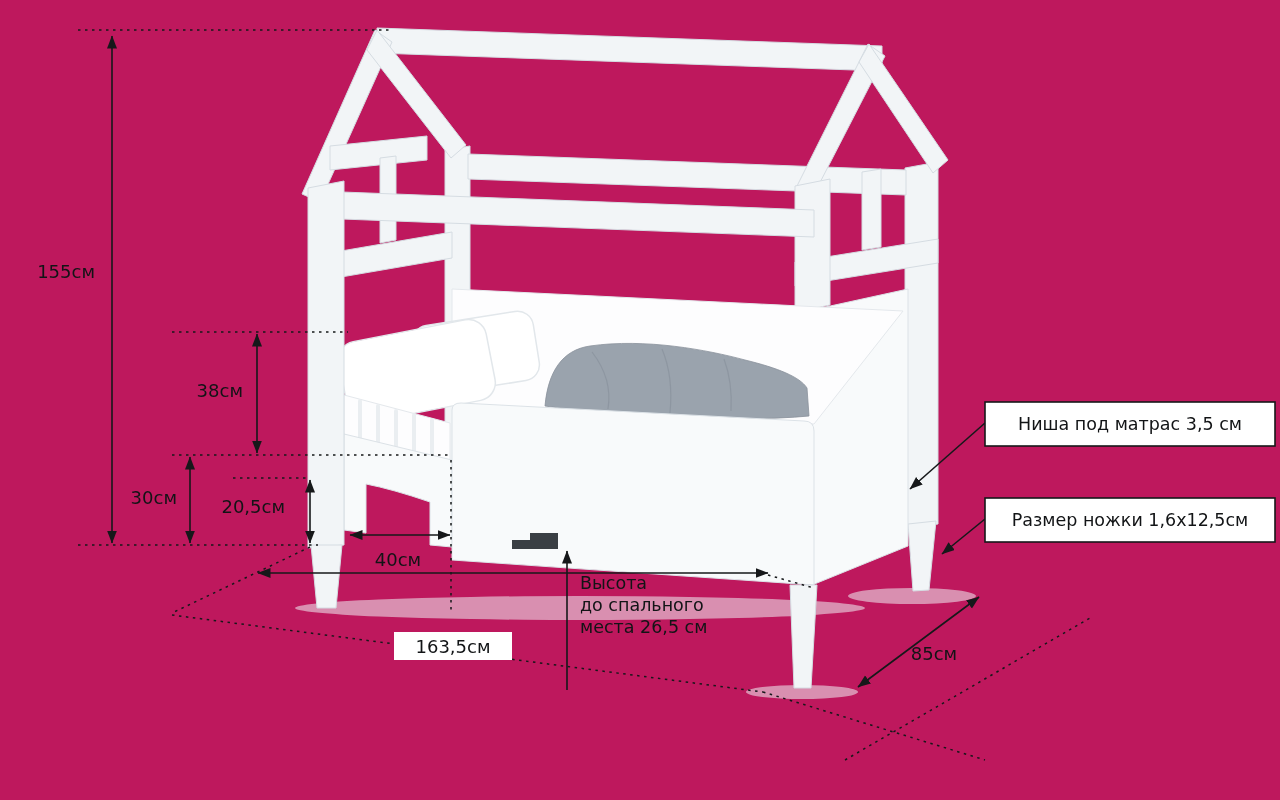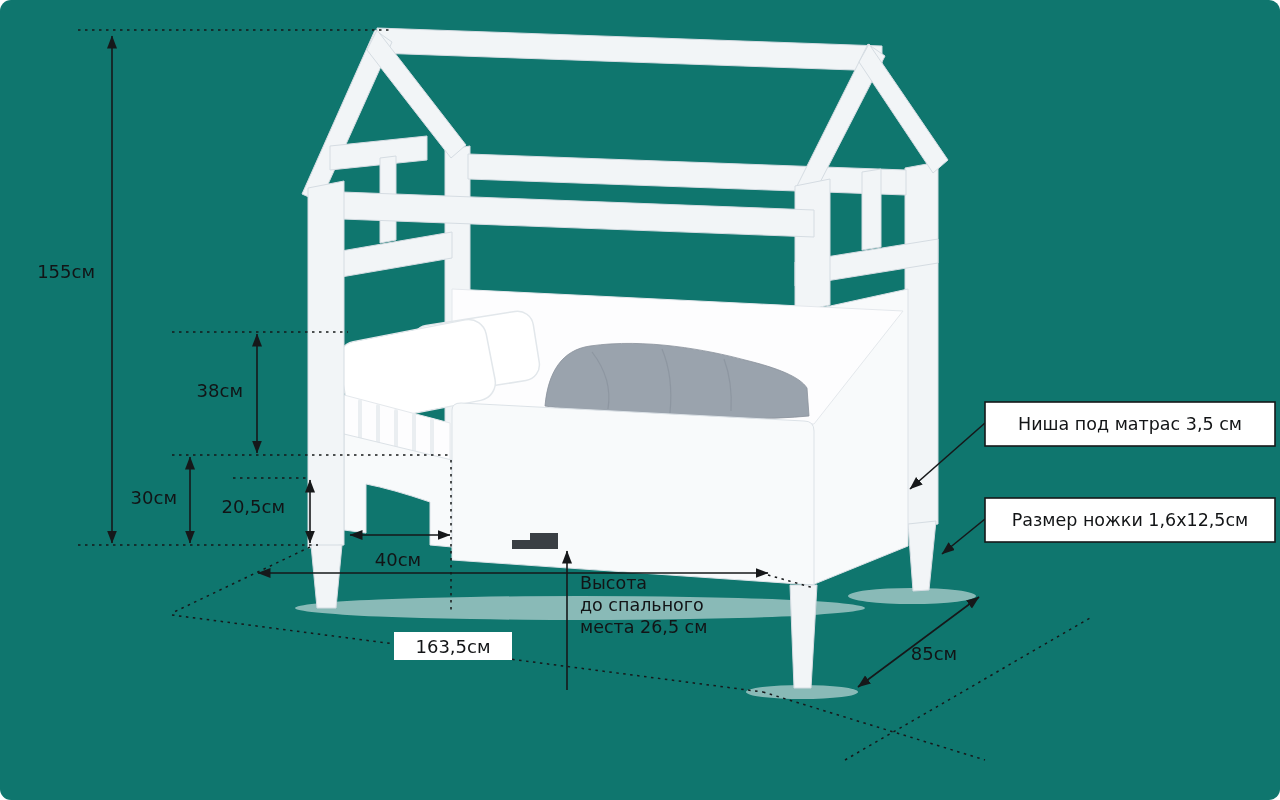--- a/index.html
+++ b/index.html
@@ -1,16 +1,16 @@
 <!DOCTYPE html>
 <html><head>
 <meta charset="utf-8">
 <style>
   html,body{margin:0;padding:0;background:#fff;}
-  .canvas{position:relative;width:1280px;height:800px;background:#0f766e;overflow:hidden;font-family:"DejaVu Sans",sans-serif;border-radius:11px;}
+  .canvas{position:relative;width:1280px;height:800px;background:#be185d;overflow:hidden;font-family:"DejaVu Sans",sans-serif;}
   svg{position:absolute;left:0;top:0;}
   .frame{fill:#f2f5f7;stroke:#d5dce2;stroke-width:1;}
   .panel{fill:#f8fafb;stroke:#dce2e7;stroke-width:1;}
   .white{fill:#fdfdfe;stroke:#e4e8ec;stroke-width:1;}
   .pillow{fill:#ffffff;stroke:#e2e7eb;stroke-width:1.5;}
   .blanket{fill:#9aa3ad;stroke:#8a929c;stroke-width:0.8;}
   .fold{fill:none;stroke:#848d97;stroke-width:1.2;opacity:.55;}
   .stripe{stroke:#e8ecef;stroke-width:4;fill:none;stroke-linecap:round;opacity:.9;}
   .shadow{fill:#eff2f4;}
   .dim{stroke:#16181a;stroke-width:1.6;fill:none;}

